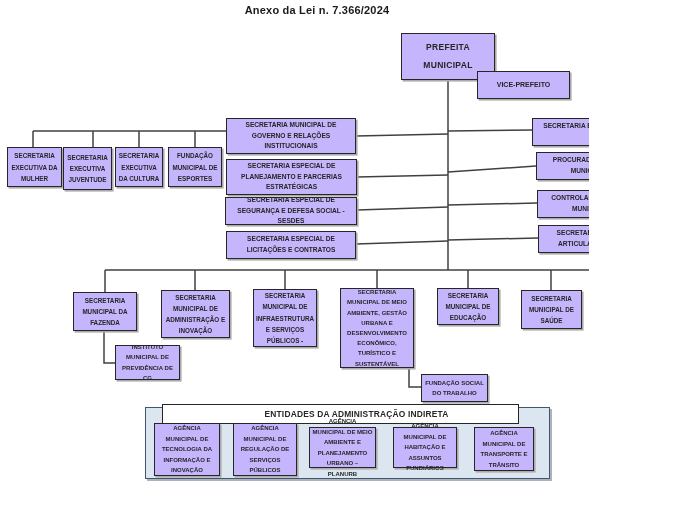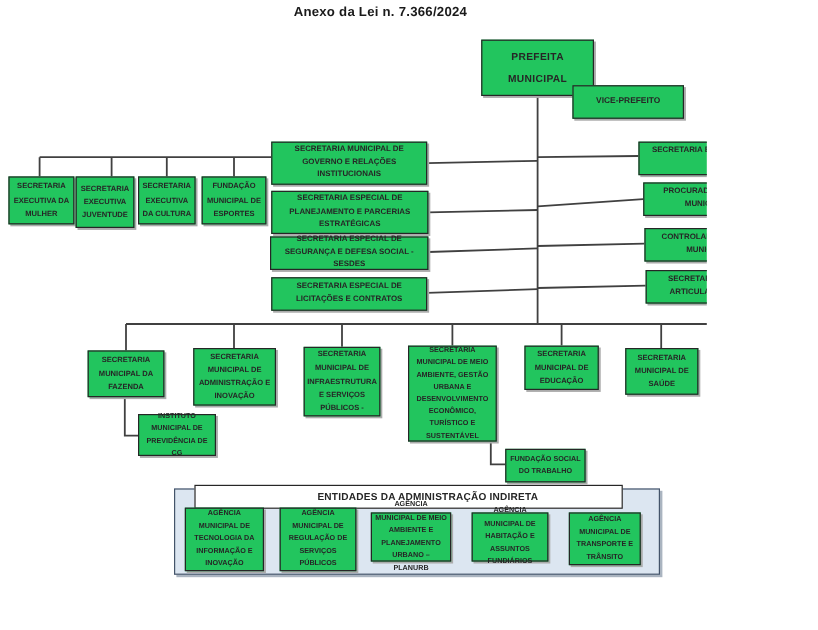--- a/index.html
+++ b/index.html
@@ -7,21 +7,21 @@
     position:relative;width:589px;height:525px;background:#ffffff;overflow:hidden;
     font-family:"Liberation Sans", sans-serif;color:#262626;border-radius:21px;
   }
   #title{
     position:absolute;left:0;top:4px;width:634px;text-align:center;
     font-size:11px;font-weight:700;color:#1a1a1a;letter-spacing:.2px;
   }
   svg.lines{position:absolute;left:0;top:0;z-index:0;}
   .node{
     position:absolute;z-index:2;box-sizing:border-box;
-    background:#22c55e;border:1.4px solid #262626;
+    background:#c4b5fd;border:1.4px solid #262626;
     box-shadow:1.6px 1.6px 0 #ababab;
     display:flex;align-items:center;justify-content:center;
     text-align:center;font-weight:700;color:#262626;
     font-size:6.3px;line-height:1.75;padding:13px 2px;
   }
   .node.big{font-size:8.5px;line-height:2.1;letter-spacing:.3px;}
   .node.vice{font-size:7px;z-index:3;}
   .node.wide{font-size:6.6px;line-height:1.6;}
   .node.tiny{font-size:6px;line-height:1.7;}
   #entidades-container{

